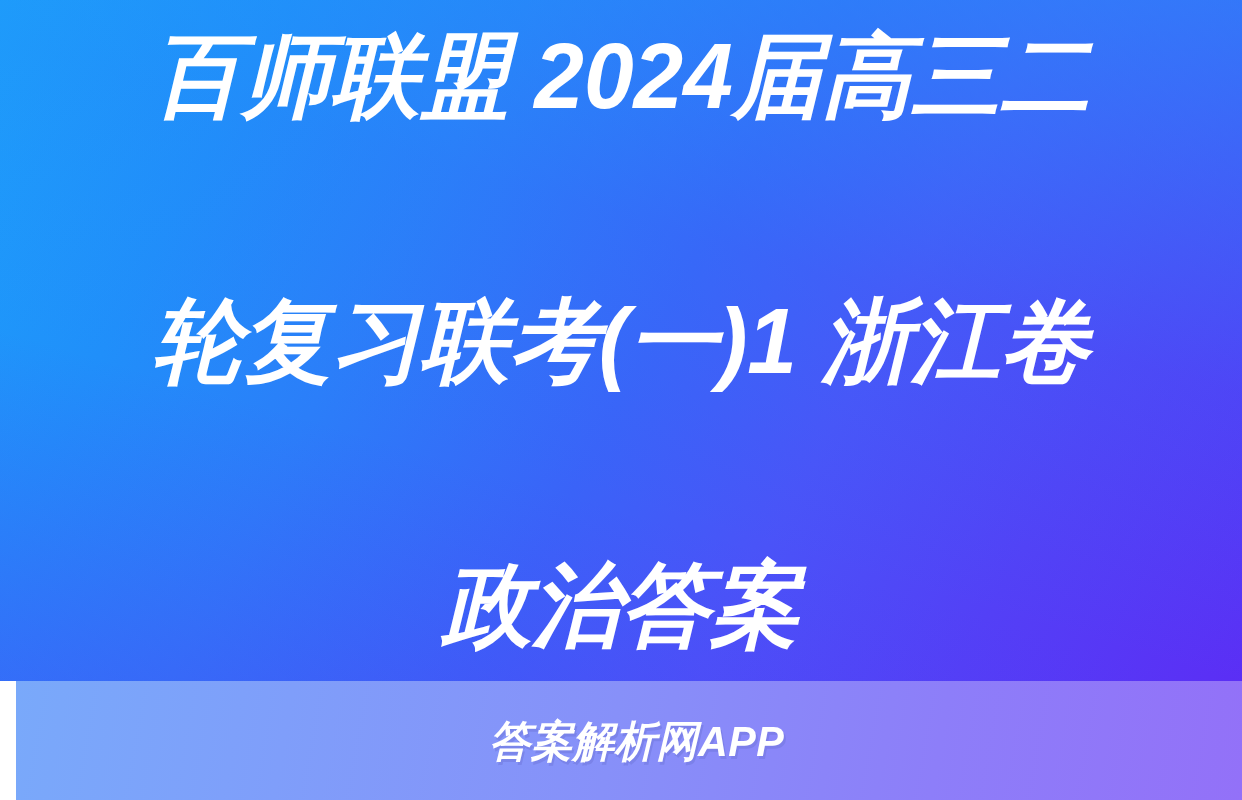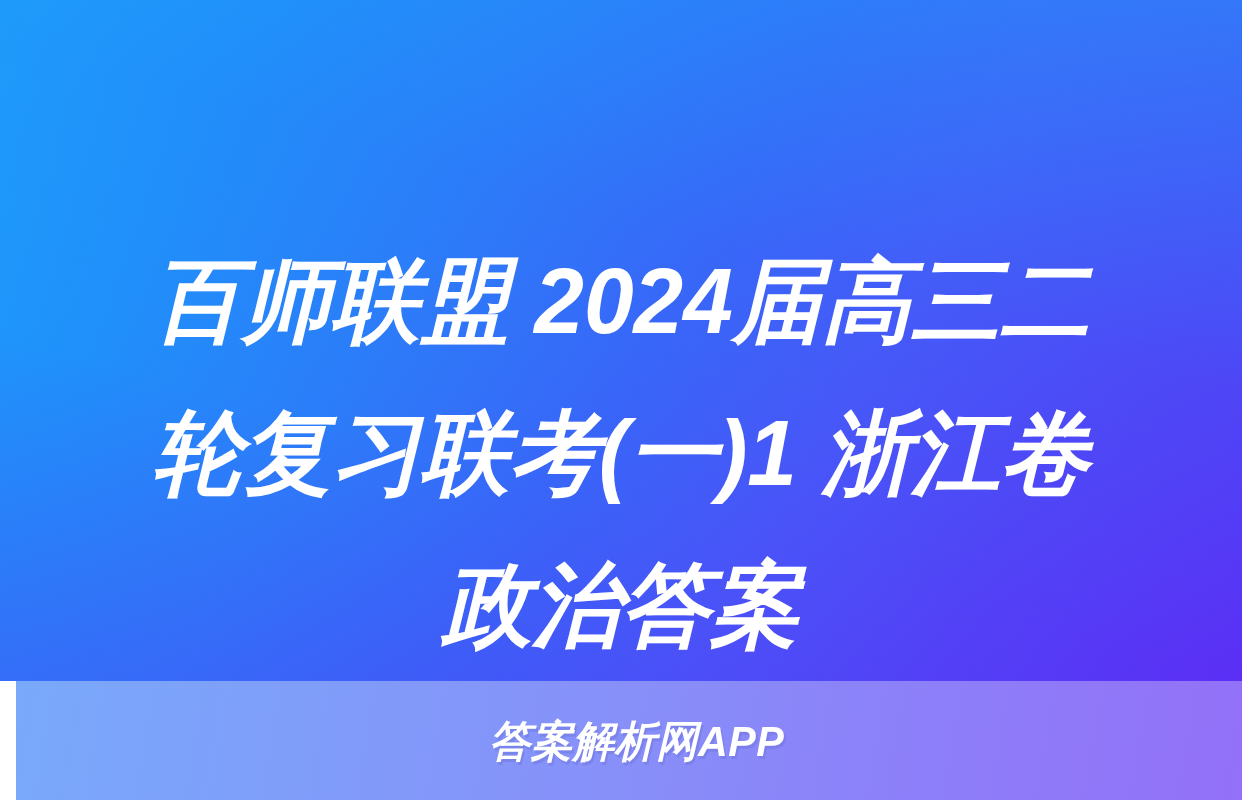--- a/index.html
+++ b/index.html
@@ -49,21 +49,21 @@
   
   #title-block {
     position: absolute;
     left: 0;
     top: 0;
     width: 1242px;
     height: 681px;
     display: flex;
     flex-direction: column;
     align-items: center;
-    justify-content: flex-end;
+    justify-content: space-between;
     z-index: 3;
   }
   .title-line {
     color: #ffffff;
     font-family: "Liberation Sans", "DejaVu Sans", sans-serif;
     font-weight: 700;
     font-style: italic;
     font-size: 92px;
     line-height: 152px;
     letter-spacing: 0px;

